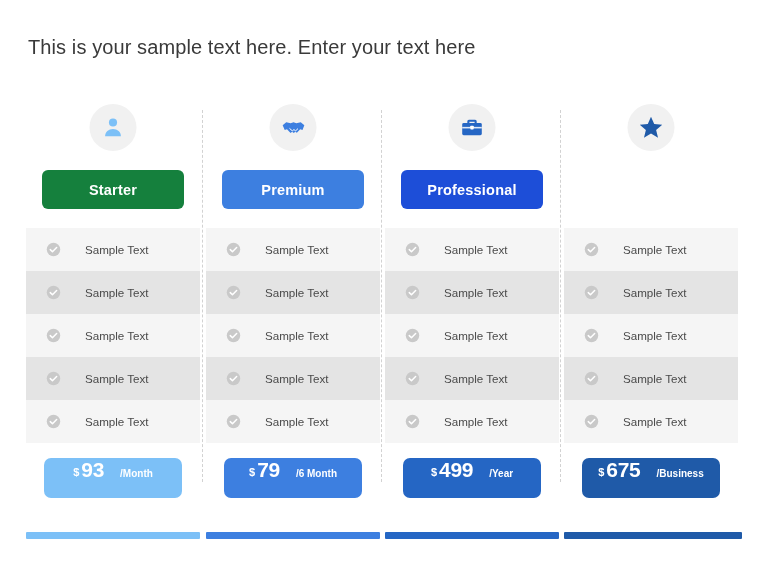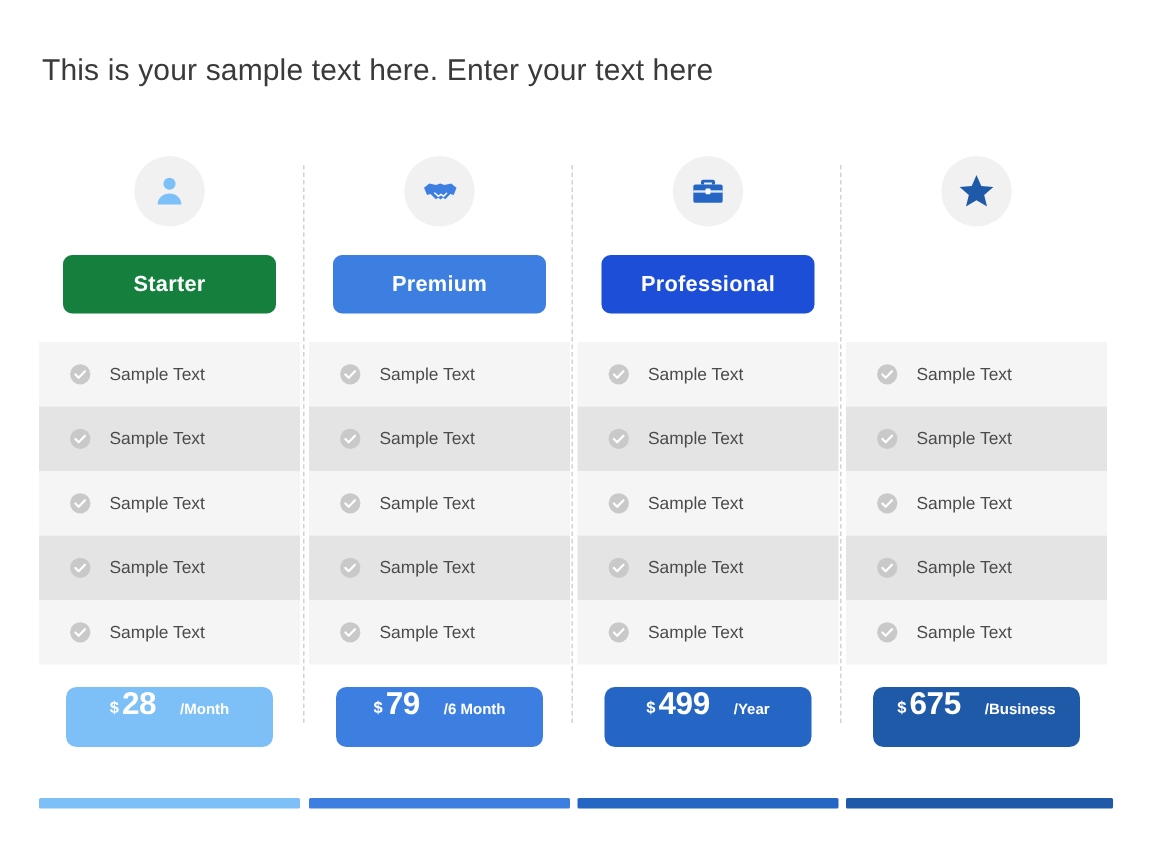--- a/index.html
+++ b/index.html
@@ -101,20 +101,21 @@
     position: absolute;
     top: 128px;
     left: 0;
     width: 174px;
   }
   .feature-row {
     height: 43px;
     display: flex;
     align-items: center;
     box-sizing: border-box;
+    gap: 12px;
   }
   .feature-row.odd  { background: #f5f5f5; }
   .feature-row.even { background: #e4e4e4; }
 
   .check-icon {
     margin-left: 20px;
     width: 15px;
     height: 15px;
     flex: 0 0 auto;
     display: block;
@@ -233,21 +234,21 @@
       <div class="feature-row odd">
         <svg class="check-icon" viewBox="0 0 20 20">
           <circle cx="10" cy="10" r="9" fill="#c9c9c9"></circle>
           <path d="M5.7 10.2l2.9 2.9 5.6-5.8" fill="none" stroke="#ffffff" stroke-width="2" stroke-linecap="round" stroke-linejoin="round"></path>
         </svg>
         <span class="feature-label">Sample Text</span>
       </div>
     </div>
     <div class="price-button" style="background:#7cc0f7">
       <span class="price-currency">$</span>
-      <span class="price-amount">28</span>
+      <span class="price-amount">93</span>
       <span class="price-period">/Month</span>
     </div>
   </div>
 
   <div class="column col-1">
     <div class="icon-badge">
       <span>
         <svg width="26" height="26" viewBox="0 0 24 24">
           <path d="M2 9.4l3.3-2.6 4.1.9 2.6-.9 2.6.9 4.1-.9L22 9.4l-1.7 4.4-2.1-.6-3.1 3.2-1.5-1-1.3 1.2-1.6-1.1-1.4 1-3.3-3.3-2.1.6z" fill="#3d7fe0"></path>
           <path d="M8.6 12.6l2.3 2 1.5-1.1 1.6 1.1 1.9-1.8" fill="none" stroke="#ffffff" stroke-width="0.9" stroke-linecap="round"></path>

